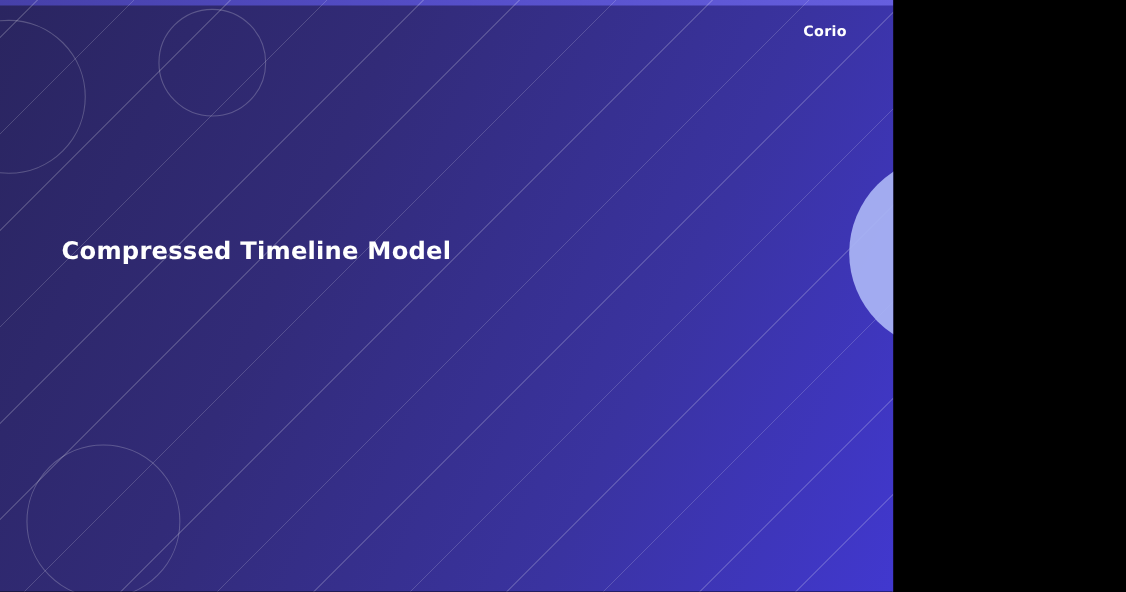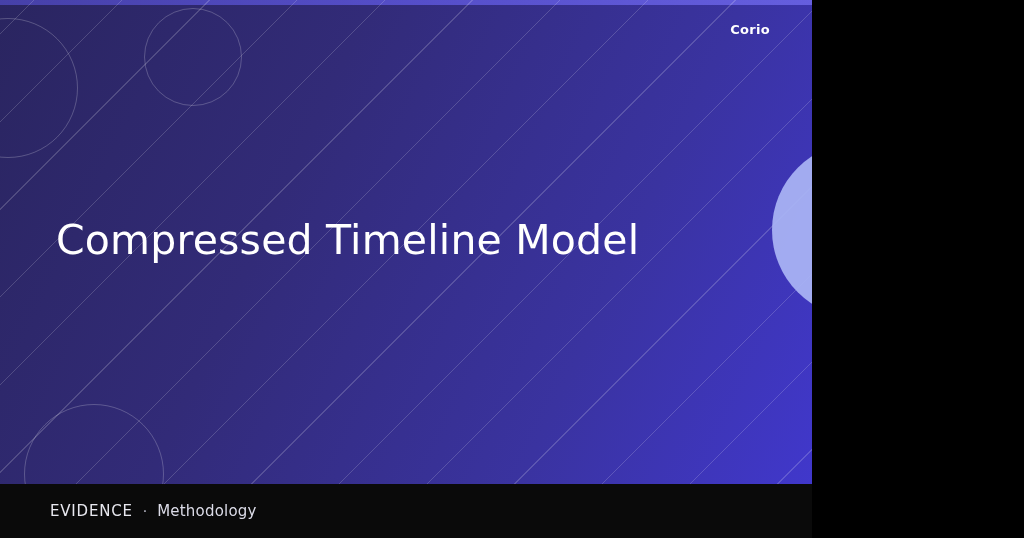--- a/index.html
+++ b/index.html
@@ -55,22 +55,22 @@
     width: 176px; height: 176px;
     border-radius: 50%;
     background: #aab5f5;
     opacity: .92;
   }
 
   .title {
     position: absolute;
     left: 56px;
     top: 216px;
-    font-size: 41px;
-    font-weight: normal;
+    font-size: 22px;
+    font-weight: bold;
     color: #ffffff;
     letter-spacing: .2px;
     white-space: nowrap;
   }
   .stat {
     position: absolute;
     left: 744px;
     top: 213px;
     font-size: 39px;
     font-weight: bold;
@@ -131,21 +131,14 @@
   <div class="ring ring-3"></div>
   <div class="ring ring-4"></div>
 
   <div class="big-circle"></div>
 
   <div class="brand">Corio</div>
 
   <div class="title">Compressed Timeline Model</div>
 
 
-  <div class="footer">
-    <div class="footer-inner">
-      <span class="footer-kicker">EVIDENCE</span>
-      <span class="footer-sep">·</span>
-      <span class="footer-label">Methodology</span>
-    </div>
-  </div>
 
 </div>
 
 </body></html>

